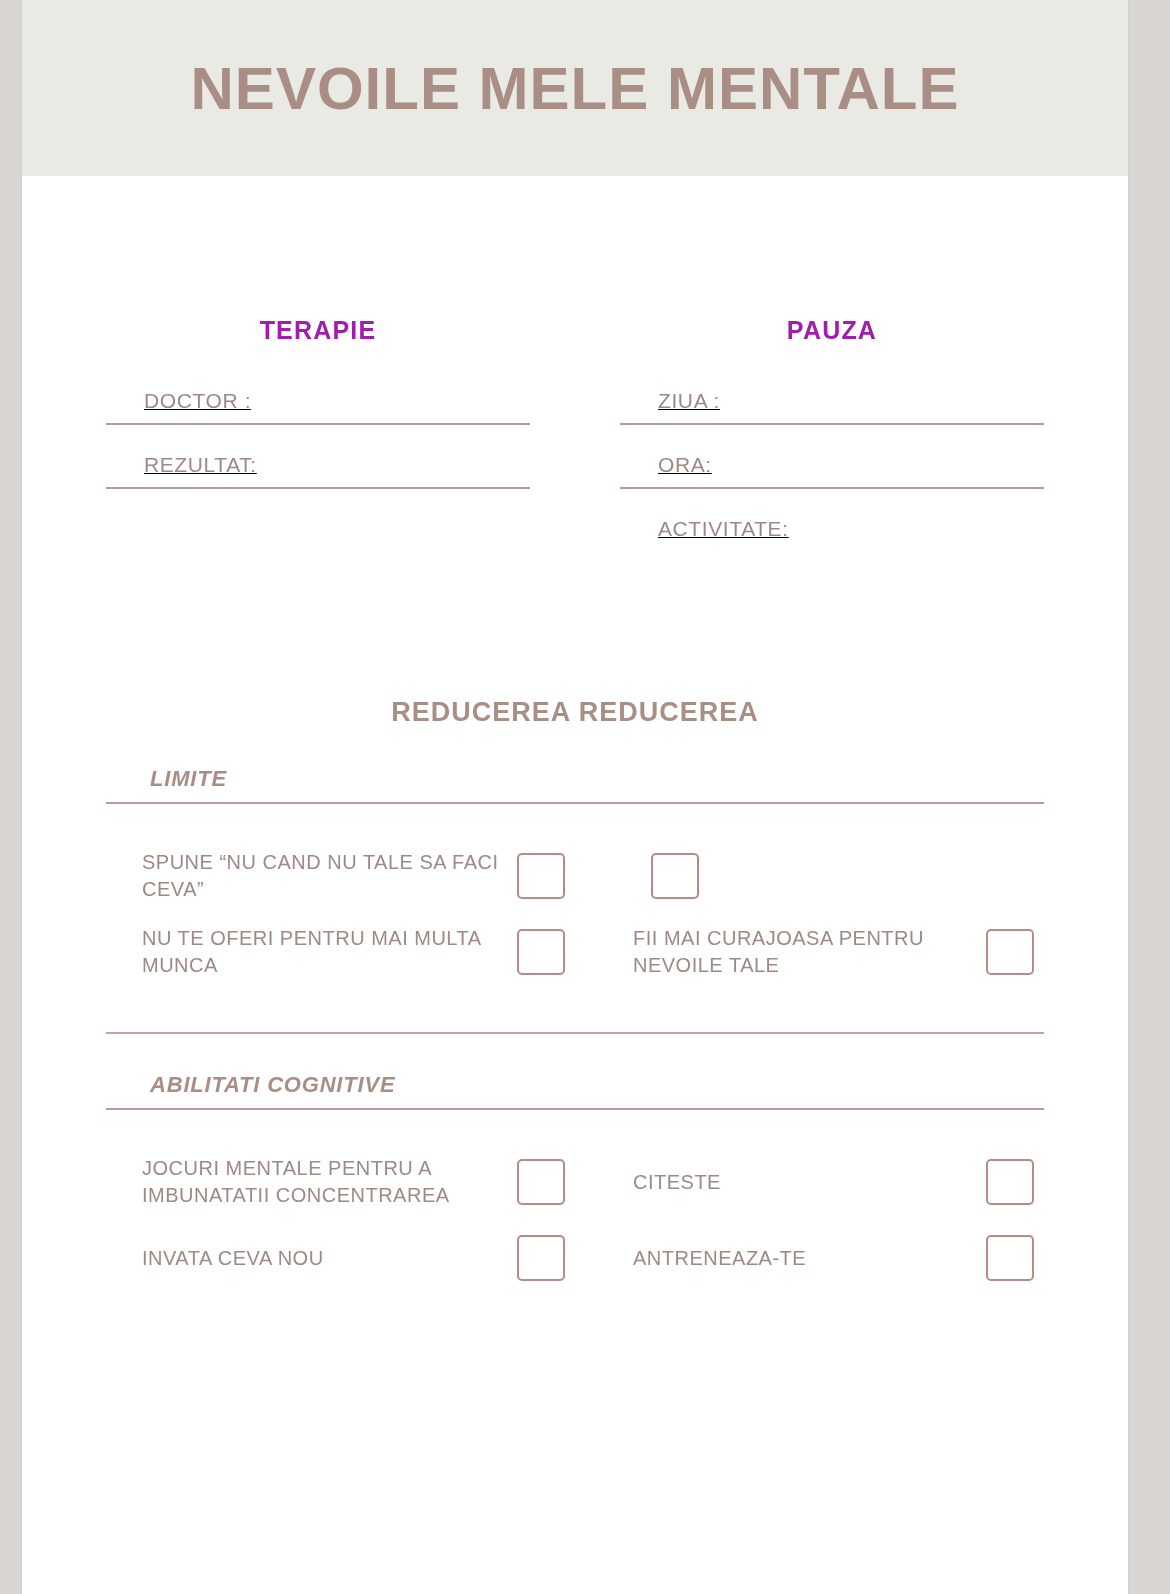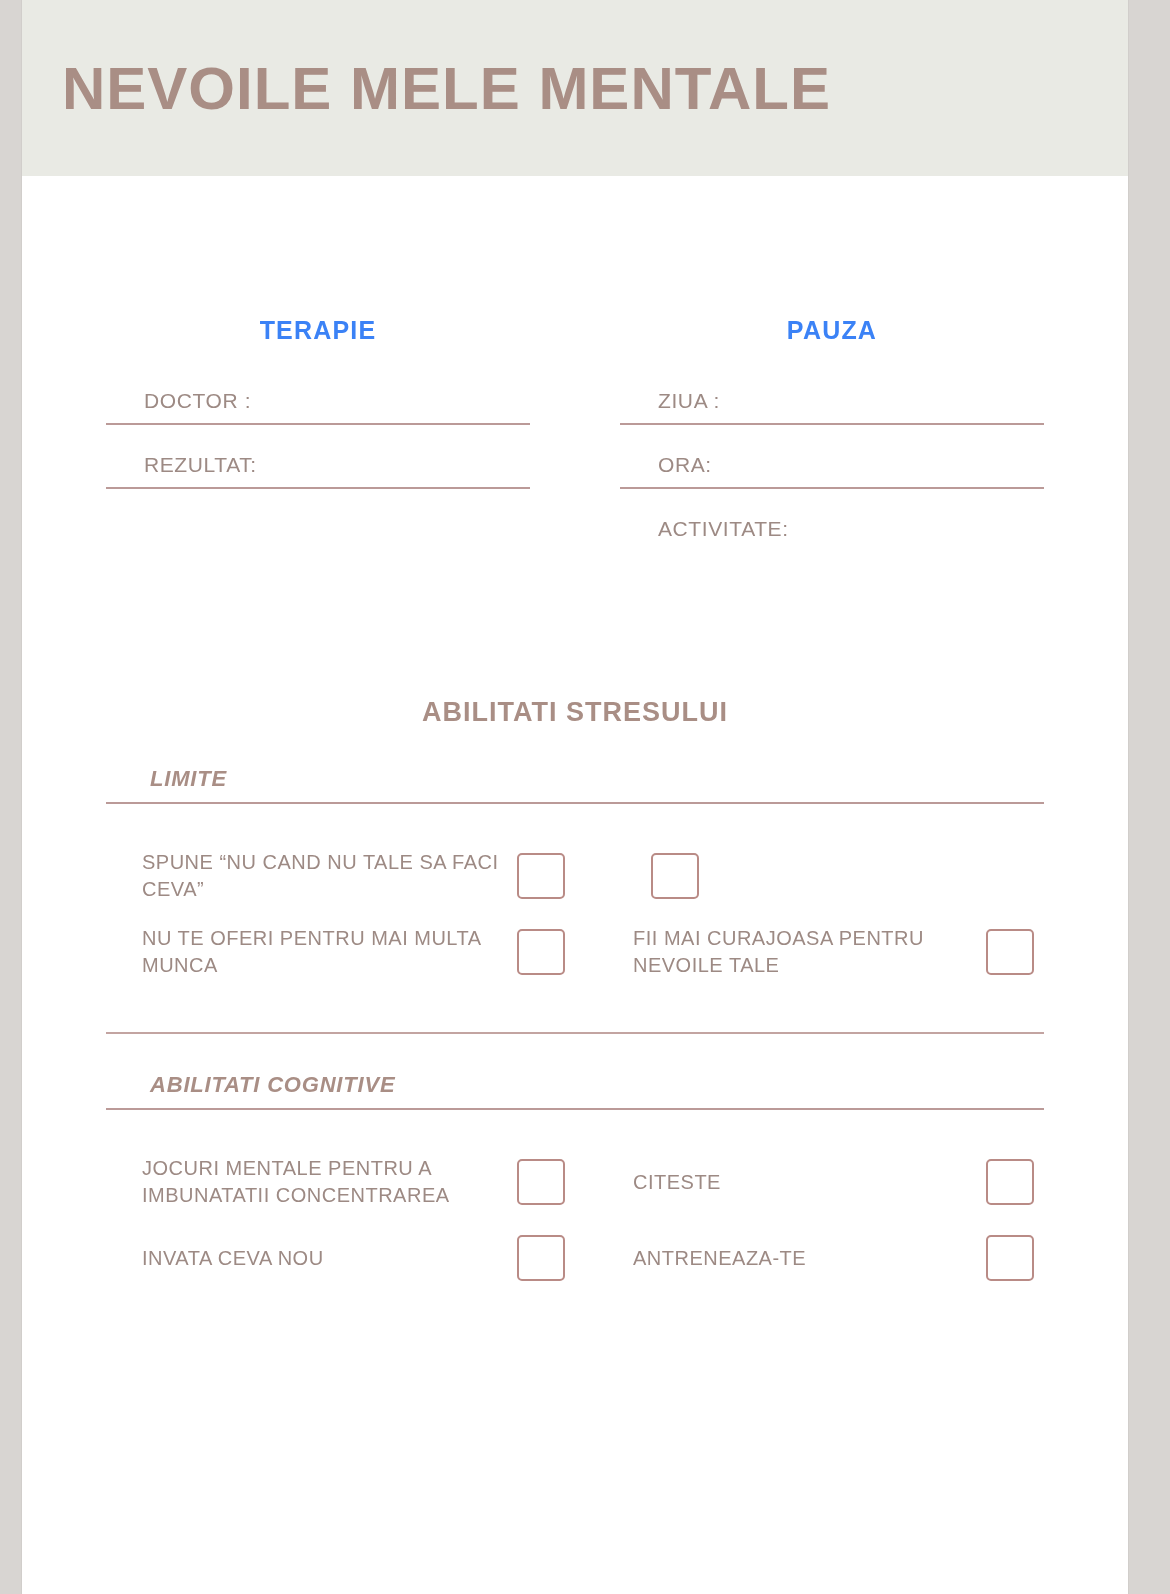--- a/index.html
+++ b/index.html
@@ -20,21 +20,21 @@
     width: 1106px;
     height: 1594px;
     background: #ffffff;
     box-shadow: 0 0 0 1px rgba(0,0,0,0.03);
   }
   .header-band {
     background: #e9eae4;
     height: 176px;
     display: flex;
     align-items: center;
-    justify-content: flex-start;
+    justify-content: center;
   }
   .header-title {
     color: #a98e85;
     font-size: 60px;
     font-weight: bold;
     letter-spacing: 1px;
     line-height: 1.15;
     text-align: center;
     margin: 0;
     padding: 0 40px;
@@ -52,28 +52,29 @@
   }
   .col {
     width: 50%;
     box-sizing: border-box;
   }
   .col.left { padding-right: 45px; }
   .col.right { padding-left: 45px; }
 
   .col-title {
     text-align: center;
-    color: #3b82f6;
+    color: #a21caf;
     font-size: 25px;
     font-weight: bold;
     letter-spacing: 1.2px;
     margin: 0 0 44px 0;
   }
   .field {
     margin-bottom: 28px;
+    text-decoration: underline;
   }
   .field-line {
     border-bottom: 2px solid #bb9a98;
     padding: 0 0 10px 38px;
   }
   .field-noline {
     padding: 0 0 10px 38px;
   }
   .field-label {
     color: #9d8a84;
@@ -190,21 +191,21 @@
 
         <div class="field">
           <div class="field-noline">
             <span class="field-label">ACTIVITATE:</span>
           </div>
         </div>
       </div>
 
     </div>
 
-    <div class="section-title">ABILITATI STRESULUI</div>
+    <div class="section-title">REDUCEREA REDUCEREA</div>
 
     <div class="sub-block">
       <div class="sub-head">LIMITE</div>
       <div class="rule"></div>
 
       <div class="grid">
         <div class="grid-col first">
           <div class="task">
             <span class="task-label">SPUNE “NU CAND NU TALE SA FACI CEVA”</span>
             <span class="checkbox"></span>

